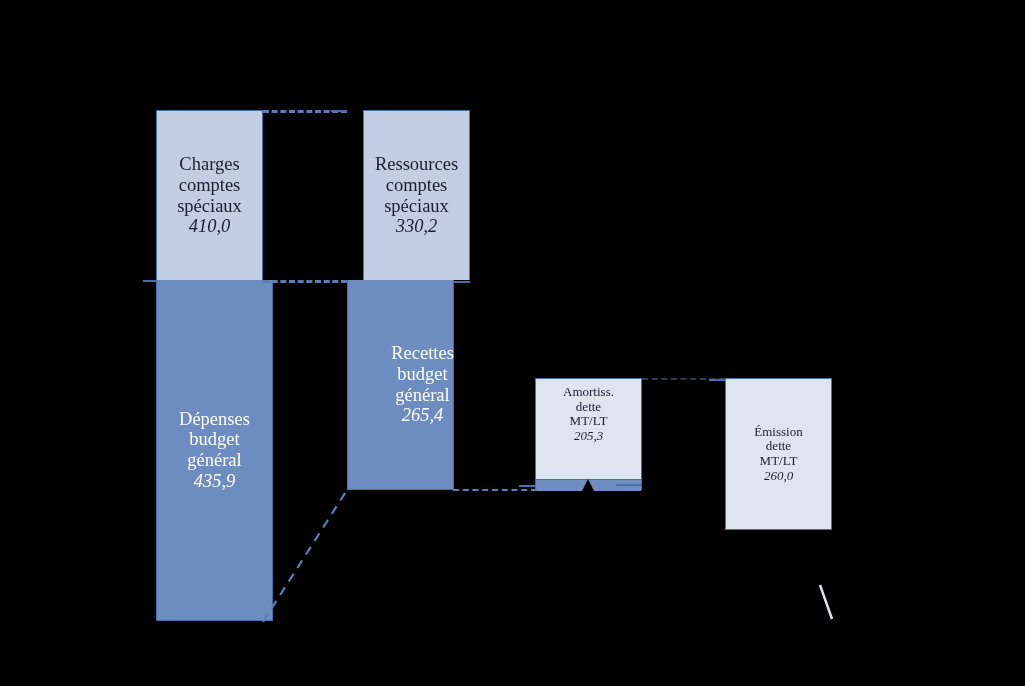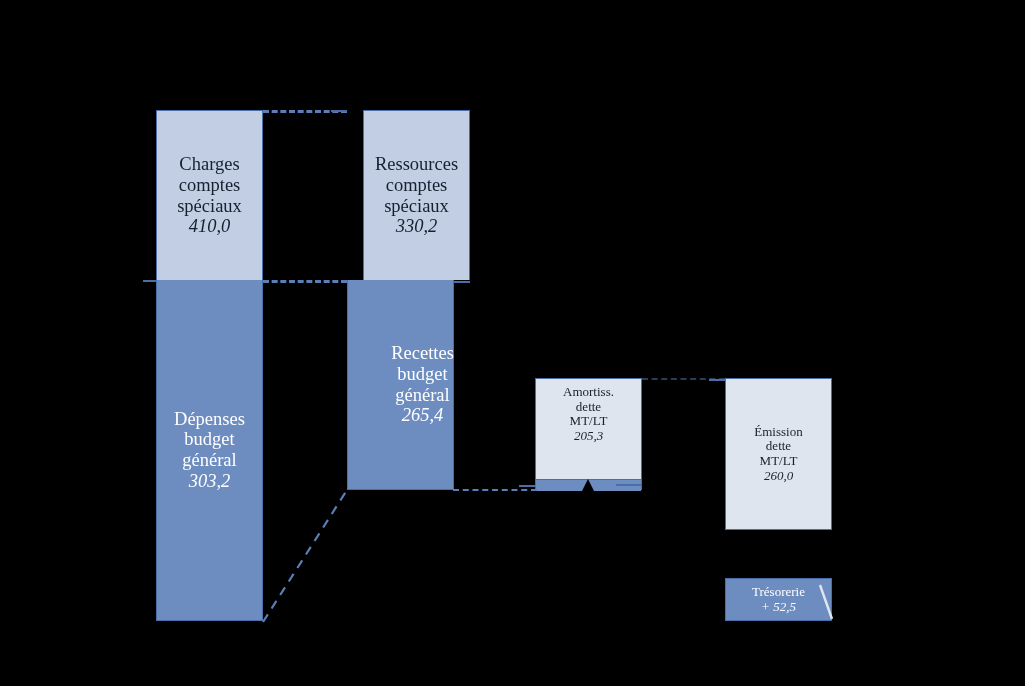--- a/index.html
+++ b/index.html
@@ -57,25 +57,25 @@
 
 <div id="stage">
 
   <div class="blk fill-light bd-lr bd-t fs18" style="left:156px; top:110px; width:107px; height:170px;">
     <span class="lbl">Charges</span>
     <span class="lbl">comptes</span>
     <span class="lbl">spéciaux</span>
     <span class="val">410,0</span>
   </div>
 
-  <div class="blk fill-dark bd-lr bd-b fs18" style="left:156px; top:280px; width:107px; height:341px;">
+  <div class="blk fill-dark bd-lr bd-b fs18" style="left:156px; top:280px; width:117px; height:341px;">
     <span class="lbl">Dépenses</span>
     <span class="lbl">budget</span>
     <span class="lbl">général</span>
-    <span class="val">303,2</span>
+    <span class="val">435,9</span>
   </div>
 
   <div class="blk fill-light bd-lr bd-t fs18" style="left:347px; top:110px; width:107px; height:170px;margin-left:16px;">
     <span class="lbl">Ressources</span>
     <span class="lbl">comptes</span>
     <span class="lbl">spéciaux</span>
     <span class="val">330,2</span>
   </div>
 
   <div class="blk fill-dark bd-lr bd-b fs18" style="left:347px; top:280px; width:107px; height:210px;padding-left:44px;">
@@ -94,24 +94,20 @@
 
   <div class="strip" style="left:536px; top:479px; width:105px; height:11px;"></div>
 
   <div class="blk fill-pale bordered fs17" style="left:725px; top:378px; width:107px; height:152px;">
     <span class="lbl">Émission</span>
     <span class="lbl">dette</span>
     <span class="lbl">MT/LT</span>
     <span class="val">260,0</span>
   </div>
 
-  <div class="blk fill-dark bordered fs17" style="left:725px; top:578px; width:107px; height:43px;">
-    <span class="lbl">Trésorerie</span>
-    <span class="val">+ 52,5</span>
-  </div>
 
   <div class="dash-h" style="left:263px; top:110px; width:84px;"></div>
 
   <div class="dash-h" style="left:263px; top:280px; width:84px;"></div>
 
   <div class="dash-h thin" style="left:453px; top:489px; width:84px;"></div>
 
   <div class="dash-h thin" style="left:642px; top:378px; width:83px; border-top-style:dashed; border-top-color:#2a3c58;"></div>
 
   <div class="tick" style="left:143px; top:280px; width:14px;"></div>

